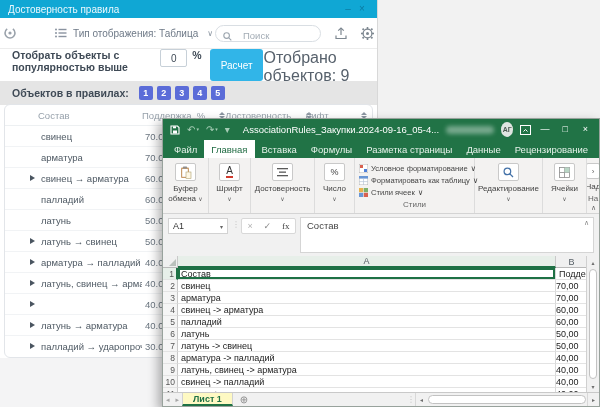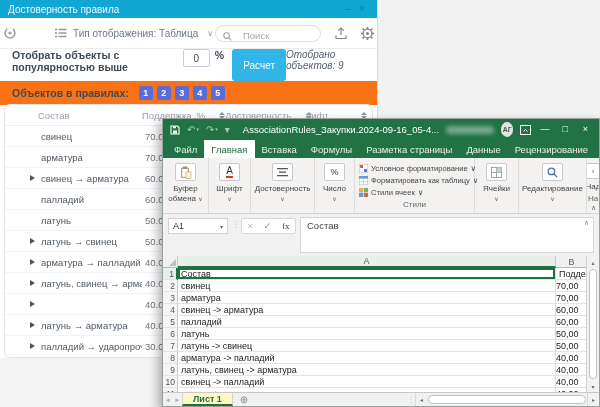--- a/index.html
+++ b/index.html
@@ -15,22 +15,22 @@
   .wtoolbar{height:31px;display:flex;align-items:center;padding:0 3px;border-bottom:1px solid #ececec;background:#fff}
   .wlogo{margin-right:38px}
   .viewtype{display:flex;align-items:center;gap:6px;color:#6e7987;font-size:10px}
   .chev{color:#8b95a1;font-size:8px;margin-left:3px}
   .searchpill{margin-left:auto;width:106px;height:17px;border:1px solid #d9dee3;border-radius:9px;display:flex;align-items:flex-end;padding:0 7px;gap:11px;background:#fff}
   .searchpill span{color:#a3acb5;font-size:9.5px}
   .wic{margin-left:14px;cursor:pointer}
   .wfilter{height:32px;display:flex;padding:0 12px;font-size:10.5px;color:#3f4a56;font-weight:bold;background:#fff}
   .wfilter input{width:27px;height:18px;border:1px solid #c7d0d8;border-radius:2px;text-align:center;font-size:10px;color:#3f4a56;margin:0 5px 0 8px;font-family:"Liberation Sans",sans-serif}
   .calcbtn{margin-left:8px;background:#31b5e8;color:#fff;border:none;font-size:10px;padding:4px 11px;border-radius:3px;cursor:pointer;font-family:"Liberation Sans",sans-serif}
-  .selected-info{margin-left:auto;font-style:italic;font-weight:normal;color:#57616c;font-size:10px}
-  .wchips{height:24px;display:flex;align-items:center;padding:0 12px;font-size:10.5px;color:#3f4a56;font-weight:bold;background:#f97316}
+  .selected-info{margin-left:auto;font-weight:normal;color:#57616c;font-size:16px}
+  .wchips{height:24px;display:flex;align-items:center;padding:0 12px;font-size:10.5px;color:#3f4a56;font-weight:bold;background:#e5e5e5}
   .chiprow{display:flex;gap:4px;margin-left:10px}
   .chip{width:14px;height:14px;background:#5b6cd8;color:#fff;font-size:9px;border-radius:2px;display:flex;align-items:center;justify-content:center;cursor:pointer}
   .rulescard{position:absolute;left:4px;right:4px;top:104px;background:#fff;border:1px solid #e2e5e9;border-radius:6px;overflow:hidden}
   .rhead{display:flex;height:21px;align-items:center;border-bottom:1px solid #edf0f2;color:#97a1ab;font-size:9.5px}
   .rhead .hc{display:flex;align-items:center;height:100%}
   .hc1{width:137px;padding-left:33px}
   .hc2{width:83px}.hc3{width:80px}.hc4{flex:1;padding-right:5px}
   .hc .sp{flex:1}
   .sort{display:inline-flex;flex-direction:column;gap:1px;margin-left:4px}
   .sort i{width:0;height:0;border-left:3px solid transparent;border-right:3px solid transparent}
@@ -395,39 +395,39 @@
               <rect x="4.8" y="0" width="4.2" height="4.2" fill="#7fb069"></rect>
               <rect x="0" y="4.8" width="4.2" height="4.2" fill="#6a96d4"></rect>
               <rect x="4.8" y="4.8" width="4.2" height="4.2" fill="#d8604f"></rect>
             </svg>
         </span>
         <span>Стили ячеек</span>
           <span class="vchev">∨</span>
       </div>
       <div class="stname">Стили</div>
     </div>
+    <div class="rgroup" style="width:68px">
+      <div class="ricon">
+        <svg width="11" height="11" viewBox="0 0 11 11">
+            <circle cx="4.4" cy="4.4" r="3.3" fill="none" stroke="#4472a8" stroke-width="1.2"></circle>
+            <line x1="6.9" y1="6.9" x2="10" y2="10" stroke="#4472a8" stroke-width="1.3"></line>
+          </svg>
+      </div>
+      <div class="rlbl"><span>Редактирование</span><br><span class="vchev">∨</span></div>
+    </div>
     <div class="rgroup" style="width:44px">
       <div class="ricon">
         <svg width="11" height="11" viewBox="0 0 11 11">
             <rect x="0.5" y="0.5" width="10" height="10" fill="#fff" stroke="#8a8a8a" stroke-width="0.8"></rect>
             <line x1="5.5" y1="0.5" x2="5.5" y2="10.5" stroke="#8a8a8a" stroke-width="0.8"></line>
             <line x1="0.5" y1="5.5" x2="10.5" y2="5.5" stroke="#8a8a8a" stroke-width="0.8"></line>
             <rect x="5.5" y="0.5" width="5" height="5" fill="#b9d6c5"></rect>
           </svg>
       </div>
       <div class="rlbl"><span>Ячейки</span><br><span class="vchev">∨</span></div>
-    </div>
-    <div class="rgroup" style="width:68px">
-      <div class="ricon">
-        <svg width="11" height="11" viewBox="0 0 11 11">
-            <circle cx="4.4" cy="4.4" r="3.3" fill="none" stroke="#4472a8" stroke-width="1.2"></circle>
-            <line x1="6.9" y1="6.9" x2="10" y2="10" stroke="#4472a8" stroke-width="1.3"></line>
-          </svg>
-      </div>
-      <div class="rlbl"><span>Редактирование</span><br><span class="vchev">∨</span></div>
     </div>
     <div class="partialgrp">
       <div class="ricon" style="width:14px;height:16px">
           <span style="font-size:8px;color:#666">›</span>
         </div>
       <div class="rlbl"><span>Над</span></div>
       <div class="stname">На</div>
       <span class="collapse-chev">∧</span>
     </div>
   </div>

